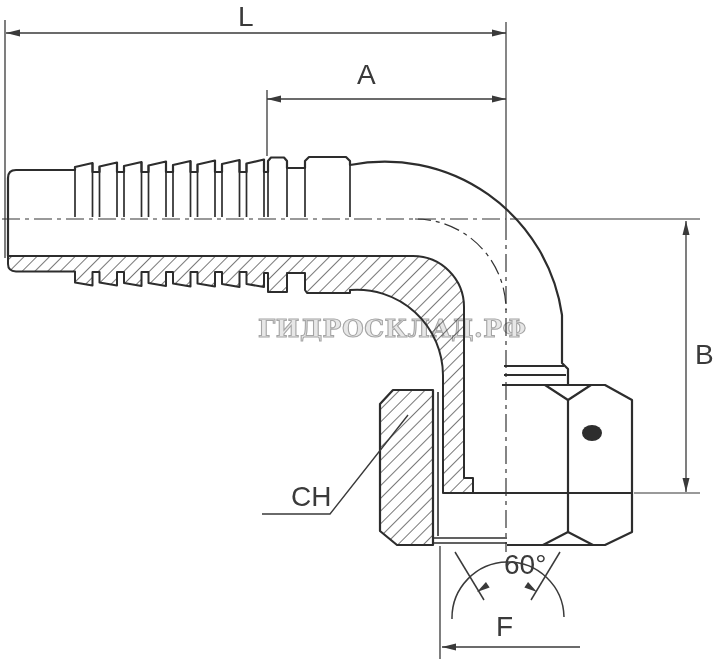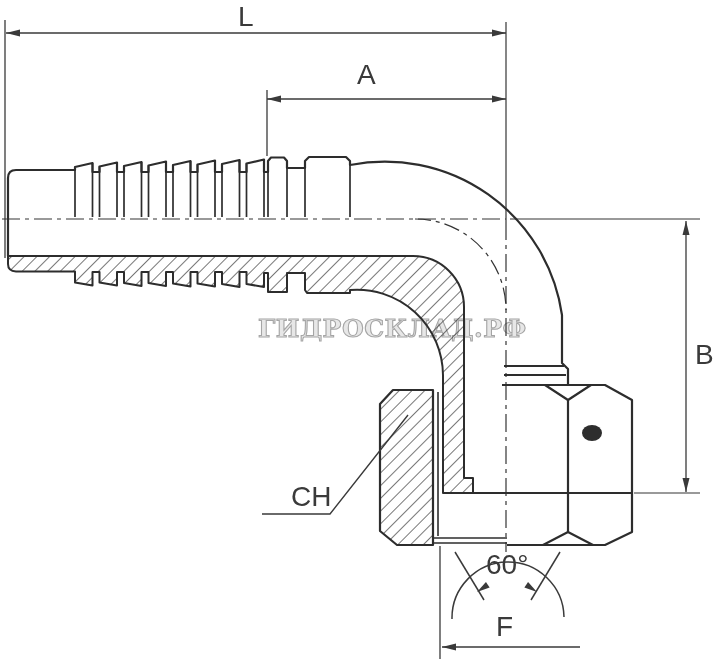--- a/index.html
+++ b/index.html
@@ -154,16 +154,16 @@
       <polygon points="0,0 -14,3.5 -14,-3.5" transform="translate(442,647) rotate(180)"></polygon>
       <polygon points="0,0 -13,3.3 -13,-3.3" transform="translate(477,592) rotate(146)"></polygon>
       <polygon points="0,0 -13,3.3 -13,-3.3" transform="translate(537,592) rotate(34)"></polygon>
     </g>
   </svg>
 
   <div class="dim-label" style="left:238px;top:3px;">L</div>
   <div class="dim-label" style="left:357px;top:61px;">A</div>
   <div class="dim-label" style="left:695px;top:341px;">B</div>
   <div class="dim-label" style="left:263px;top:483px;margin-left:28px;">CH</div>
-  <div class="dim-label" style="left:486px;top:551px;text-align:center;">60°</div>
+  <div class="dim-label" style="left:504px;top:551px;text-align:center;">60°</div>
   <div class="dim-label" style="left:496px;top:613px;">F</div>
 
 </div>
 
 </body></html>

